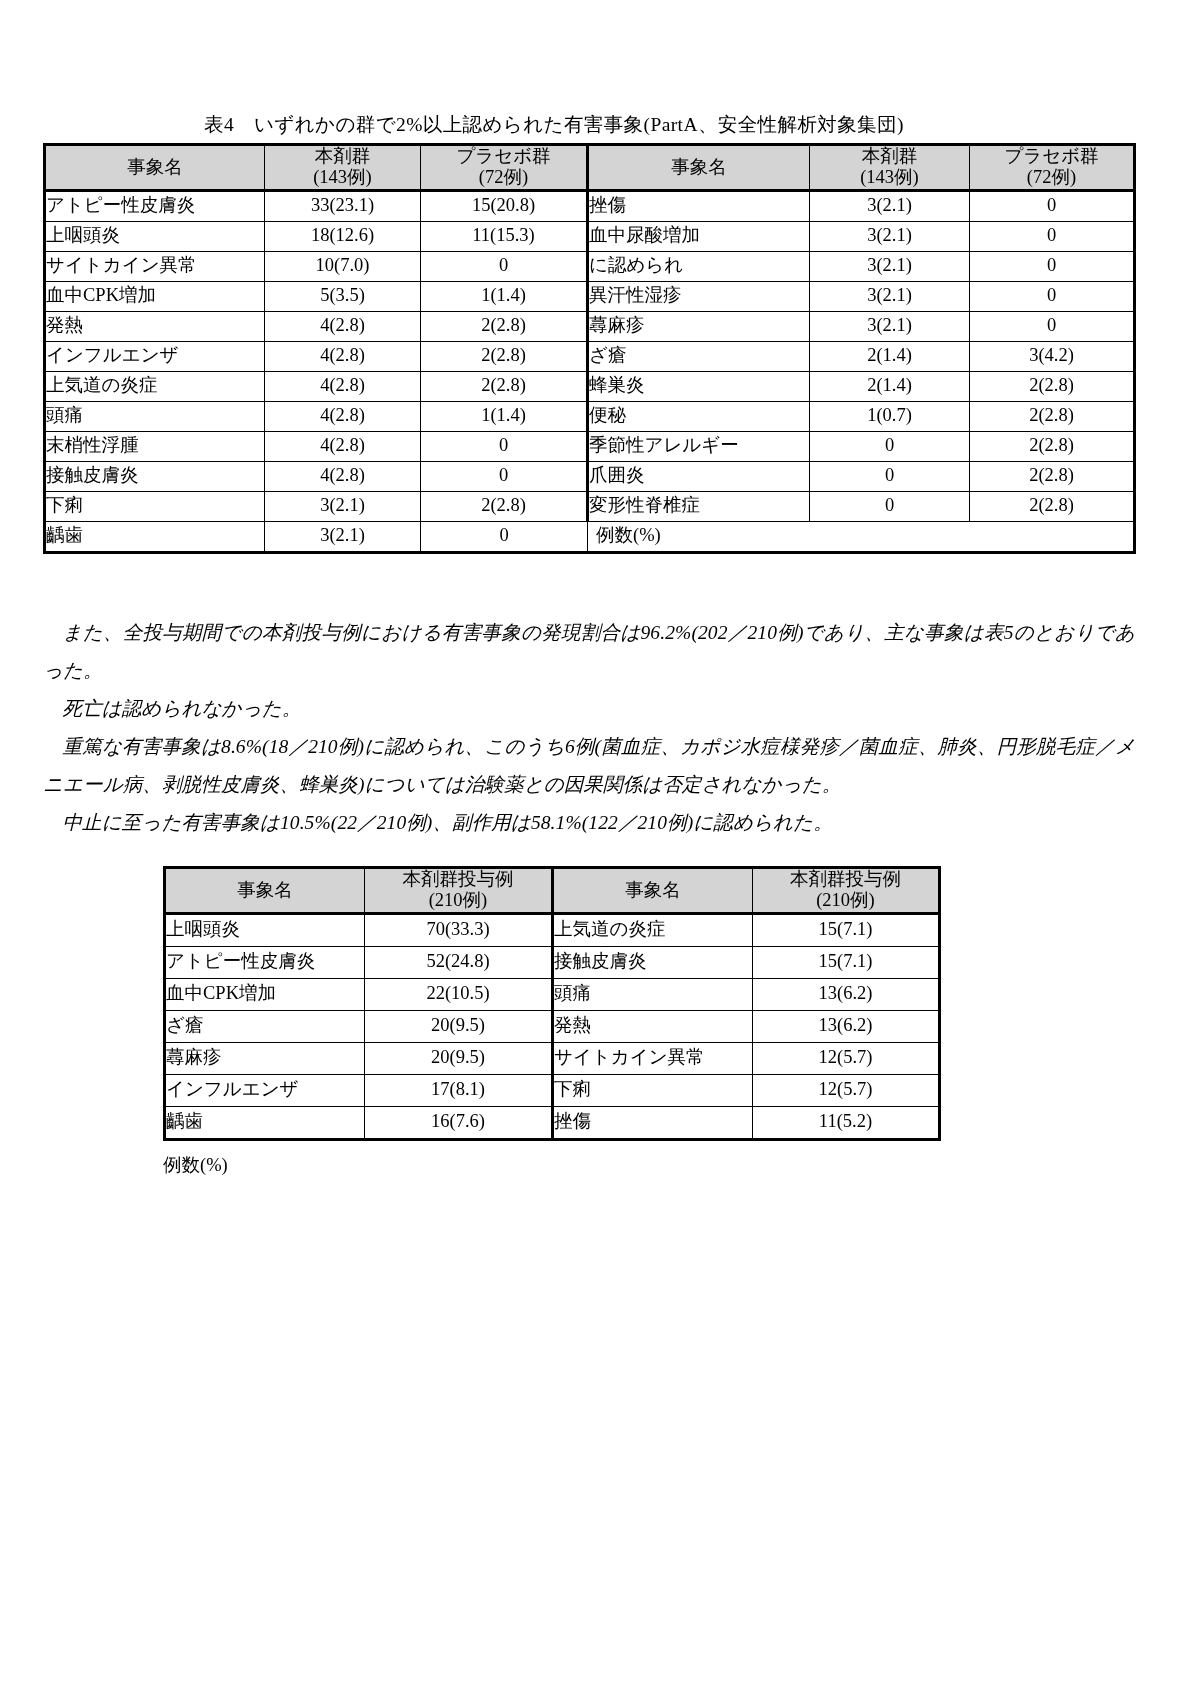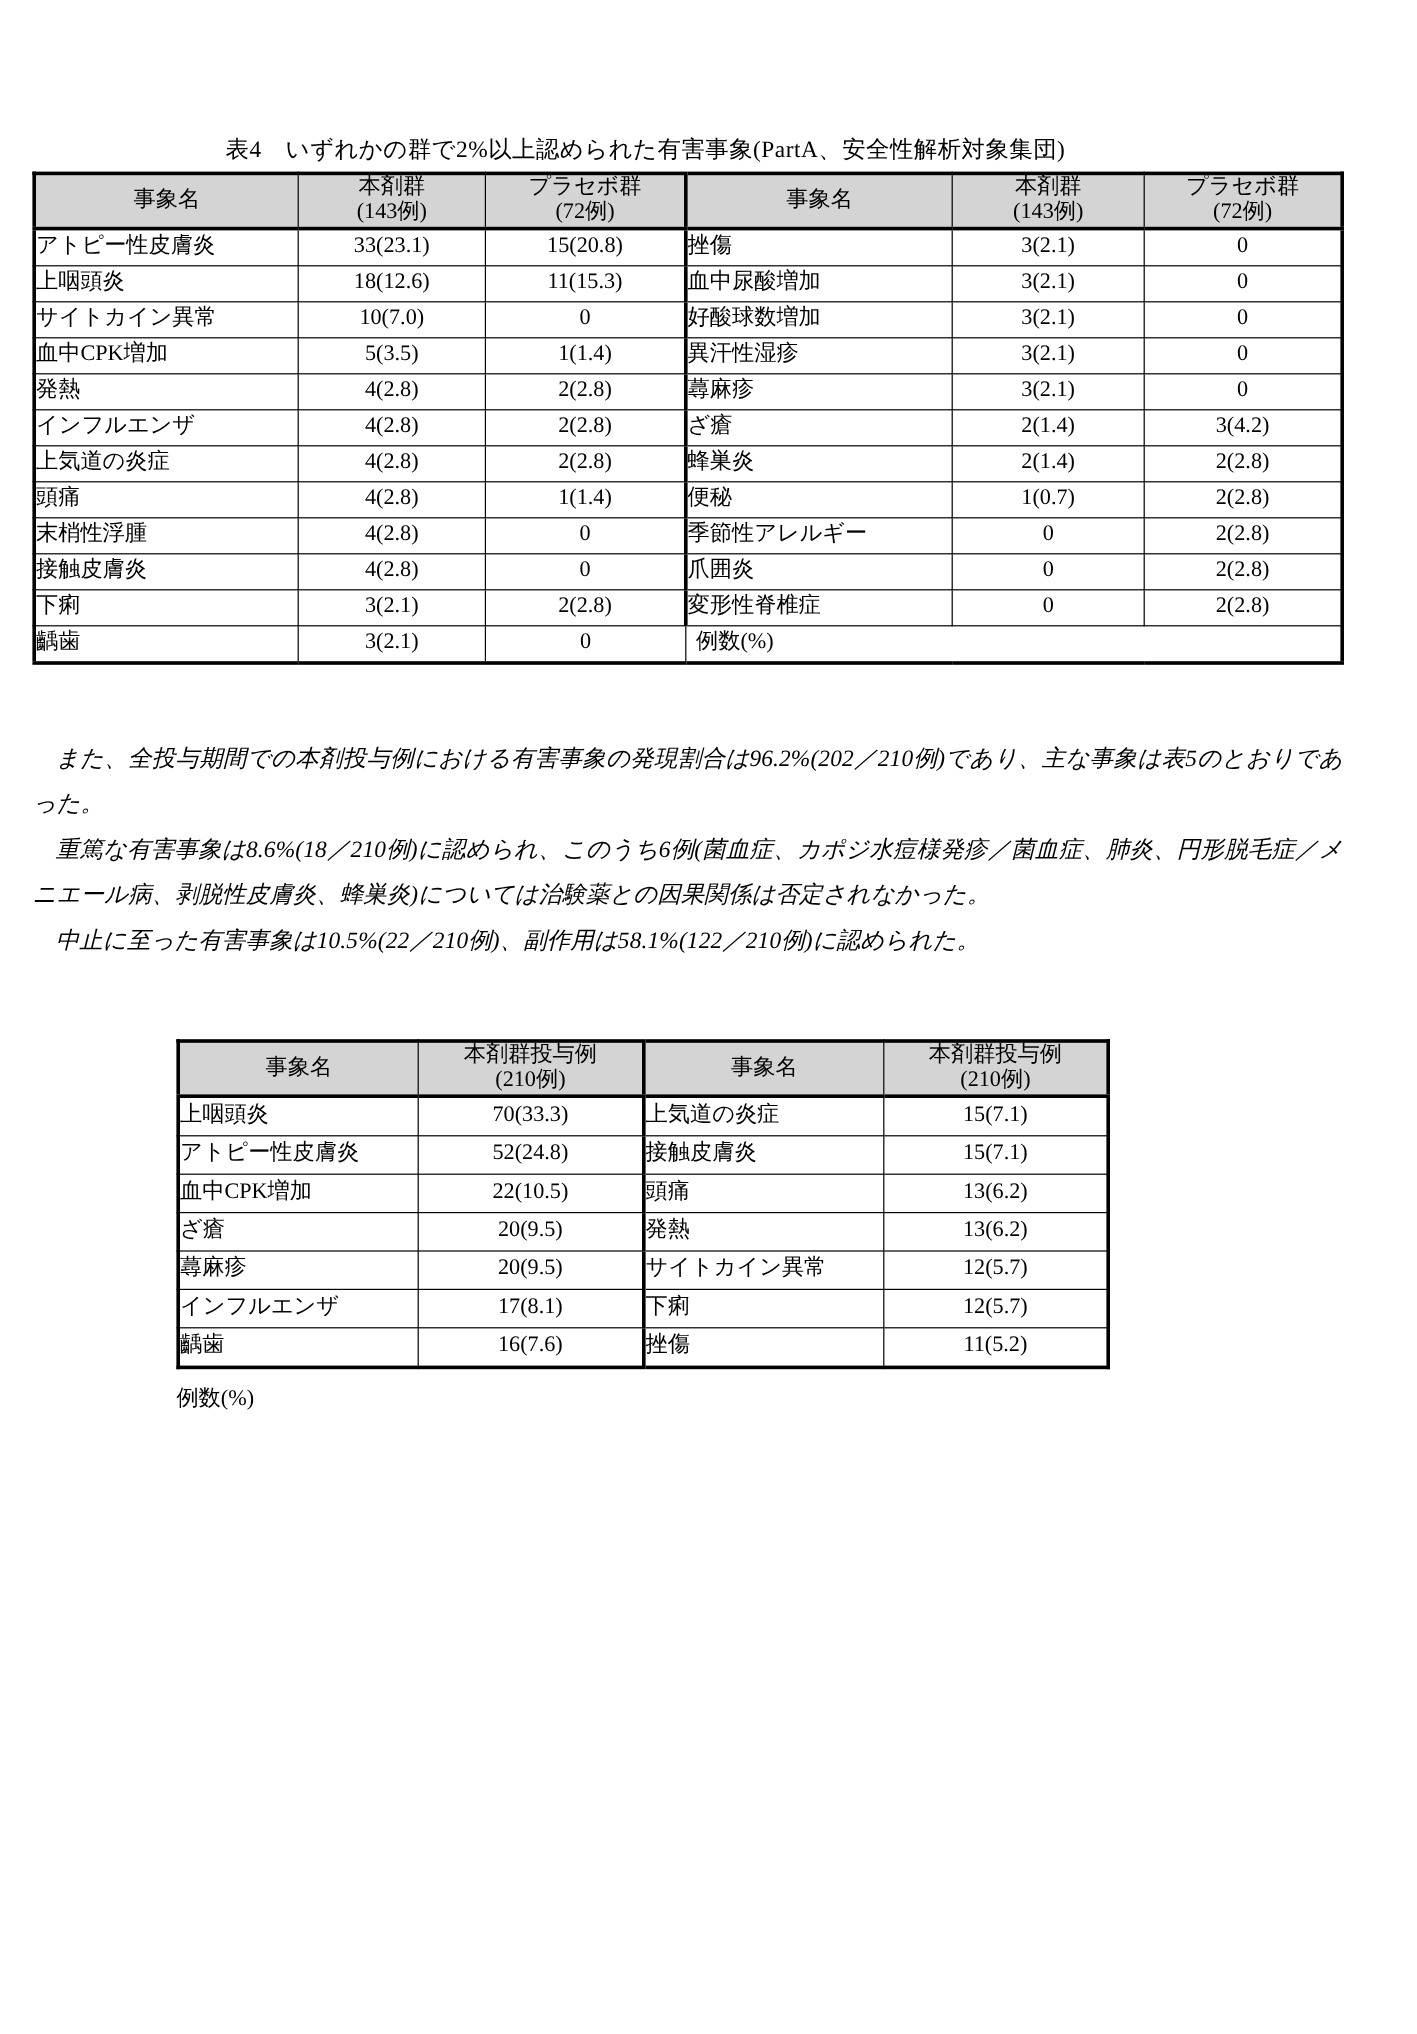--- a/index.html
+++ b/index.html
@@ -11,21 +11,21 @@
     width: 1181px;
     height: 1695px;
     position: relative;
     font-family: "Liberation Serif", "DejaVu Serif", serif;
     color: #000000;
     overflow: hidden;
   }
 
   .page {
     position: absolute;
-    left: 0; top: 0;
+    left: 16px; top: 0;
     width: 953px;
     height: 1695px;
   }
 
   
   .table-title {
     position: absolute;
     font-size: 19.5px;
     letter-spacing: 0.4px;
     white-space: nowrap;
@@ -187,21 +187,21 @@
           <td class="num-cell">18(12.6)</td>
           <td class="num-cell">11(15.3)</td>
           <td class="name-cell sep-left">血中尿酸増加</td>
           <td class="num-cell">3(2.1)</td>
           <td class="num-cell">0</td>
         </tr>
         <tr>
           <td class="name-cell">サイトカイン異常</td>
           <td class="num-cell">10(7.0)</td>
           <td class="num-cell">0</td>
-          <td class="name-cell sep-left">好酸球数増加</td>
+          <td class="name-cell sep-left">に認められ</td>
           <td class="num-cell">3(2.1)</td>
           <td class="num-cell">0</td>
         </tr>
         <tr>
           <td class="name-cell">血中CPK増加</td>
           <td class="num-cell">5(3.5)</td>
           <td class="num-cell">1(1.4)</td>
           <td class="name-cell sep-left">異汗性湿疹</td>
           <td class="num-cell">3(2.1)</td>
           <td class="num-cell">0</td>
@@ -266,20 +266,21 @@
           <td class="name-cell">齲歯</td>
           <td class="num-cell">3(2.1)</td>
           <td class="num-cell">0</td>
           <td class="note-cell" colspan="3">例数(%)</td>
         </tr>
       </tbody>
   </table>
 
   <div class="body-text">
     <p>また、全投与期間での本剤投与例における有害事象の発現割合は96.2%(202／210例)であり、主な事象は表5のとおりであった。</p>
+    <p>死亡は認められなかった。</p>
     <p>重篤な有害事象は8.6%(18／210例)に認められ、このうち6例(菌血症、カポジ水痘様発疹／菌血症、肺炎、円形脱毛症／メニエール病、剥脱性皮膚炎、蜂巣炎)については治験薬との因果関係は否定されなかった。</p>
     <p>中止に至った有害事象は10.5%(22／210例)、副作用は58.1%(122／210例)に認められた。</p>
   </div>
 
 
   <table class="doc-table" id="table5">
     <colgroup>
       <col class="c1">
         <col class="c2">
         <col class="c3">

